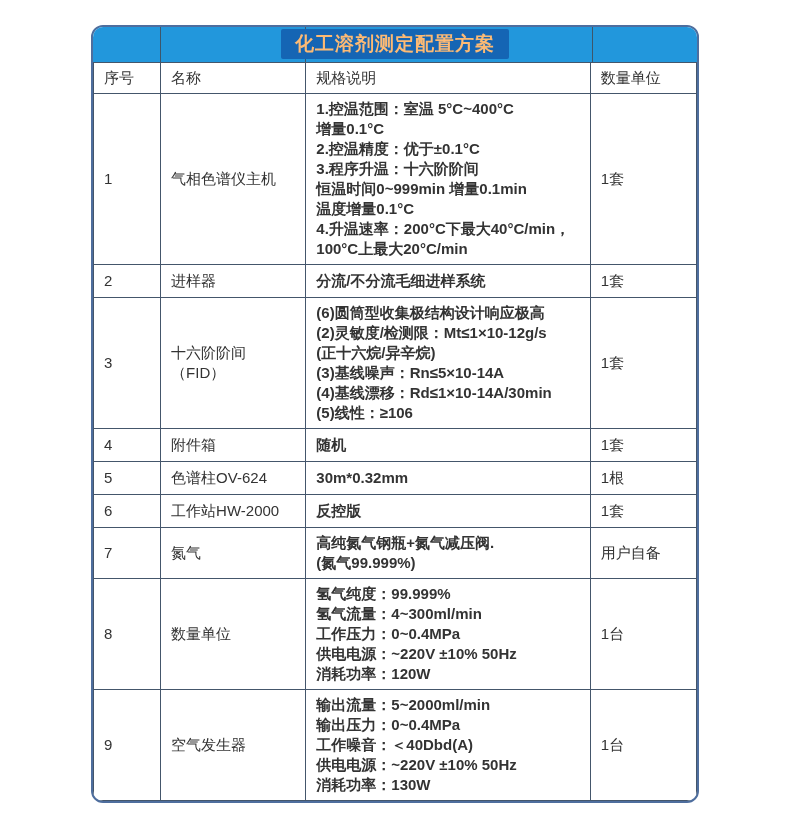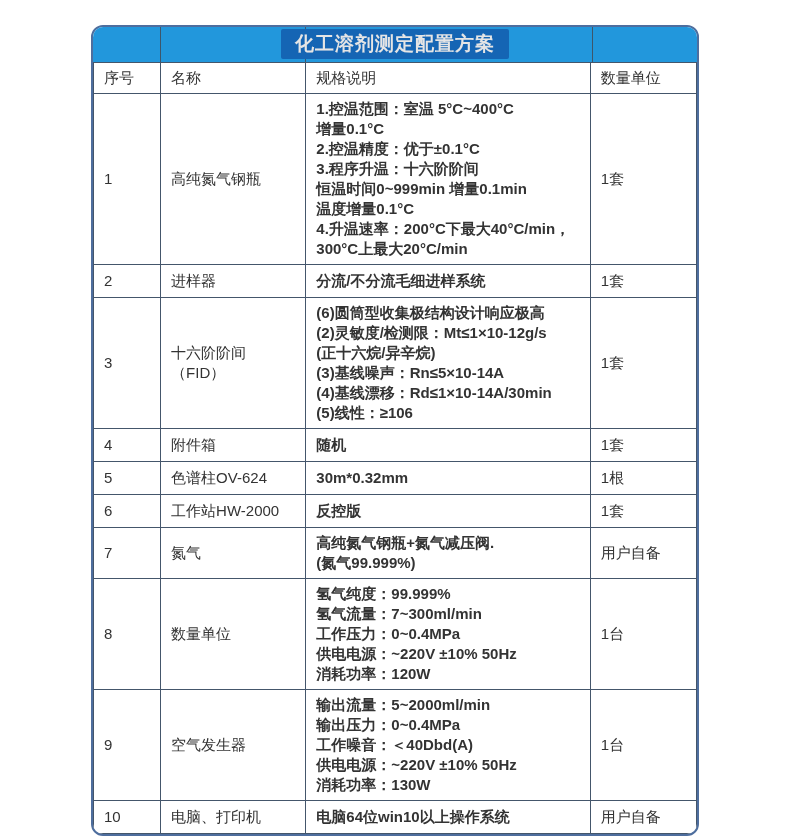--- a/index.html
+++ b/index.html
@@ -39,21 +39,21 @@
   .banner .v1 { left: 67px; }
   .banner .v2 { left: 212px; }
   .banner .v3 { left: 499px; }
   .title-box {
     position: absolute;
     left: 50%;
     top: 2px;
     transform: translateX(-50%);
     z-index: 2;
     background: #1565B4;
-    color: #e5e5e5;
+    color: #fdba74;
     font-size: 19px;
     font-weight: bold;
     letter-spacing: 1px;
     line-height: 30px;
     height: 30px;
     padding: 0 14px;
     white-space: nowrap;
     border-radius: 2px;
   }
   table.cfg {
@@ -105,30 +105,30 @@
         <tr>
           <th class="no">序号</th>
           <th class="name">名称</th>
           <th class="spec">规格说明</th>
           <th class="qty">数量单位</th>
         </tr>
       </thead>
       <tbody>
           <tr>
             <td class="no">1</td>
-            <td class="name">高纯氮气钢瓶</td>
+            <td class="name">气相色谱仪主机</td>
             <td class="spec">
               <div class="spec-line">1.控温范围：室温 5°C~400°C</div>
               <div class="spec-line">增量0.1°C</div>
               <div class="spec-line">2.控温精度：优于±0.1°C</div>
               <div class="spec-line">3.程序升温：十六阶阶间</div>
               <div class="spec-line">恒温时间0~999min 增量0.1min</div>
               <div class="spec-line">温度增量0.1°C</div>
               <div class="spec-line">4.升温速率：200°C下最大40°C/min，</div>
-              <div class="spec-line">300°C上最大20°C/min</div>
+              <div class="spec-line">100°C上最大20°C/min</div>
             </td>
             <td class="qty">1套</td>
           </tr>
           <tr>
             <td class="no single">2</td>
             <td class="name single">进样器</td>
             <td class="spec single">
               <div class="spec-line">分流/不分流毛细进样系统</div>
             </td>
             <td class="qty single">1套</td>
@@ -177,44 +177,36 @@
               <div class="spec-line">高纯氮气钢瓶+氮气减压阀.</div>
               <div class="spec-line">(氮气99.999%)</div>
             </td>
             <td class="qty">用户自备</td>
           </tr>
           <tr>
             <td class="no">8</td>
             <td class="name">数量单位</td>
             <td class="spec">
               <div class="spec-line">氢气纯度：99.999%</div>
-              <div class="spec-line">氢气流量：7~300ml/min</div>
+              <div class="spec-line">氢气流量：4~300ml/min</div>
               <div class="spec-line">工作压力：0~0.4MPa</div>
               <div class="spec-line">供电电源：~220V ±10% 50Hz</div>
               <div class="spec-line">消耗功率：120W</div>
             </td>
             <td class="qty">1台</td>
           </tr>
           <tr>
             <td class="no">9</td>
             <td class="name">空气发生器</td>
             <td class="spec">
               <div class="spec-line">输出流量：5~2000ml/min</div>
               <div class="spec-line">输出压力：0~0.4MPa</div>
               <div class="spec-line">工作噪音：＜40Dbd(A)</div>
               <div class="spec-line">供电电源：~220V ±10% 50Hz</div>
               <div class="spec-line">消耗功率：130W</div>
             </td>
             <td class="qty">1台</td>
           </tr>
-          <tr>
-            <td class="no single">10</td>
-            <td class="name single">电脑、打印机</td>
-            <td class="spec single">
-              <div class="spec-line">电脑64位win10以上操作系统</div>
-            </td>
-            <td class="qty single">用户自备</td>
-          </tr>
         </tbody>
     </table>
 
   </div>
 </div>
 
 </body></html>

